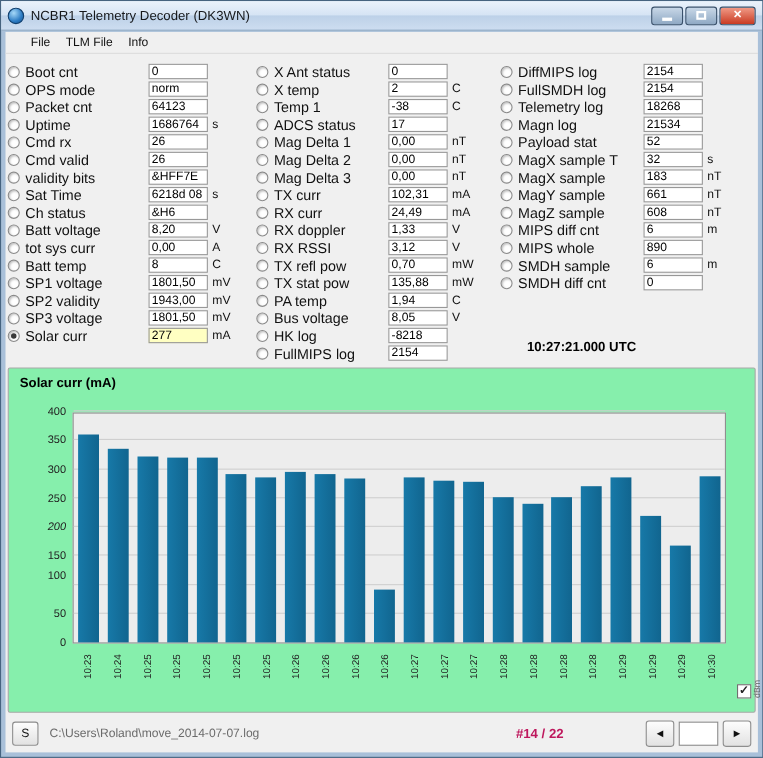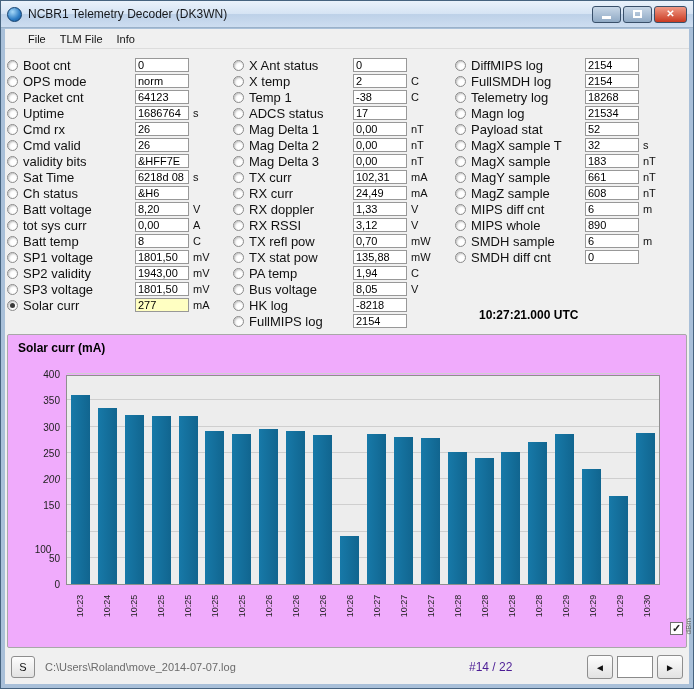--- a/index.html
+++ b/index.html
@@ -47,21 +47,21 @@
   #col1 .lbl { width:112px; } #col2 .lbl { width:104px; } #col3 .lbl { width:114px; }
   .val { flex:0 0 54px; width:54px; height:14px; background:#fff; border:1px solid #989898;
          font-size:11px; line-height:12px; padding:0 2px; overflow:hidden; white-space:nowrap; }
   .val.hl { background:#FFFFC2; }
   .unit { margin-left:4px; font-size:11px; color:#111; white-space:nowrap; }
 
   .utc { position:absolute; left:474px; top:279px; font-size:12px; font-weight:bold; color:#000; }
 
   
   .chartbox { position:absolute; left:2px; top:305px; width:680px; height:314px;
-              background:#f0abfc; border:1px solid #A8A8A8; border-radius:2px; }
+              background:#86efac; border:1px solid #A8A8A8; border-radius:2px; }
   .chart-title { position:absolute; left:10px; top:6px; font-size:12px; font-weight:bold; color:#000; }
   .plot { position:absolute; left:58px; top:40px; width:594px; height:210px;
           background:#EDEDED; border:1px solid #8F8F8F;
           display:flex; align-items:flex-end; justify-content:space-around; }
   .gridline { position:absolute; left:0; right:0; height:1px; background:#CFCFCF; }
   .bar { width:19px; background:linear-gradient(90deg,#1F86B6,#11658F); position:relative; z-index:1; }
   .ytick { position:absolute; left:18px; width:34px; text-align:right; font-size:10px; color:#222; }
   .xlabels { position:absolute; left:58px; top:253px; width:594px; height:36px; display:flex; }
   .xlab { flex:1; position:relative; }
   .xlab-text { position:absolute; left:50%; top:50%;
@@ -73,21 +73,21 @@
   .cb-glyph { font-size:11px; font-weight:bold; color:#222; line-height:1; }
   .cb-label { position:absolute; left:676px; top:283px; font-size:8px; color:#666;
               writing-mode:vertical-rl; transform:rotate(180deg); }
 
   
   .statusbar { position:absolute; left:0; right:0; bottom:0; height:34px; }
   .btn3d { background:linear-gradient(#FDFDFD,#E2E2E2); border:1px solid #8E8E8E;
            border-radius:3px; font-family:"Liberation Sans", sans-serif; }
   .s-btn { position:absolute; left:6px; top:6px; width:24px; height:22px; font-size:11px; color:#111; }
   .path { position:absolute; left:40px; top:11px; font-size:11px; color:#6B6B6B; white-space:nowrap; }
-  .counter { position:absolute; left:464px; top:10px; font-size:12px; font-weight:normal; color:#4c1d95; }
+  .counter { position:absolute; left:464px; top:10px; font-size:12px; font-weight:bold; color:#be185d; }
   .nav-group { position:absolute; right:6px; top:5px; display:flex; gap:4px; align-items:center; }
   .nav { width:26px; height:24px; font-size:10px; color:#111; }
   .page-box { width:36px; height:22px; background:#fff; border:1px solid #8A8A8A; display:inline-block; }
 </style>
 </head>
 <body>
 
 <div class="window">
 
   <div class="titlebar">
@@ -500,21 +500,21 @@
           <div class="xlab">
             <span class="xlab-text">10:30</span>
           </div>
         </div>
       <div class="chart-checkbox">
         <span class="cb-glyph">✓</span>
       </div>
       <span class="cb-label">dBm</span>
     <div class="ytick" style="top: 244px;">0</div>
         <div class="ytick" style="top: 217.75px;">50</div>
-        <div class="ytick" style="top: 209px; text-align: center;">100</div>
+        <div class="ytick" style="top: 183px;">100</div>
         <div class="ytick" style="top: 165.25px;">150</div>
         <div class="ytick" style="top: 139px; font-style: italic;">200</div>
         <div class="ytick" style="top: 112.75px;">250</div>
         <div class="ytick" style="top: 86.5px;">300</div>
         <div class="ytick" style="top: 60.25px;">350</div>
         <div class="ytick" style="top: 34px;">400</div>
       </div>
 
     <div class="statusbar">
       <button class="btn3d s-btn">S</button>

